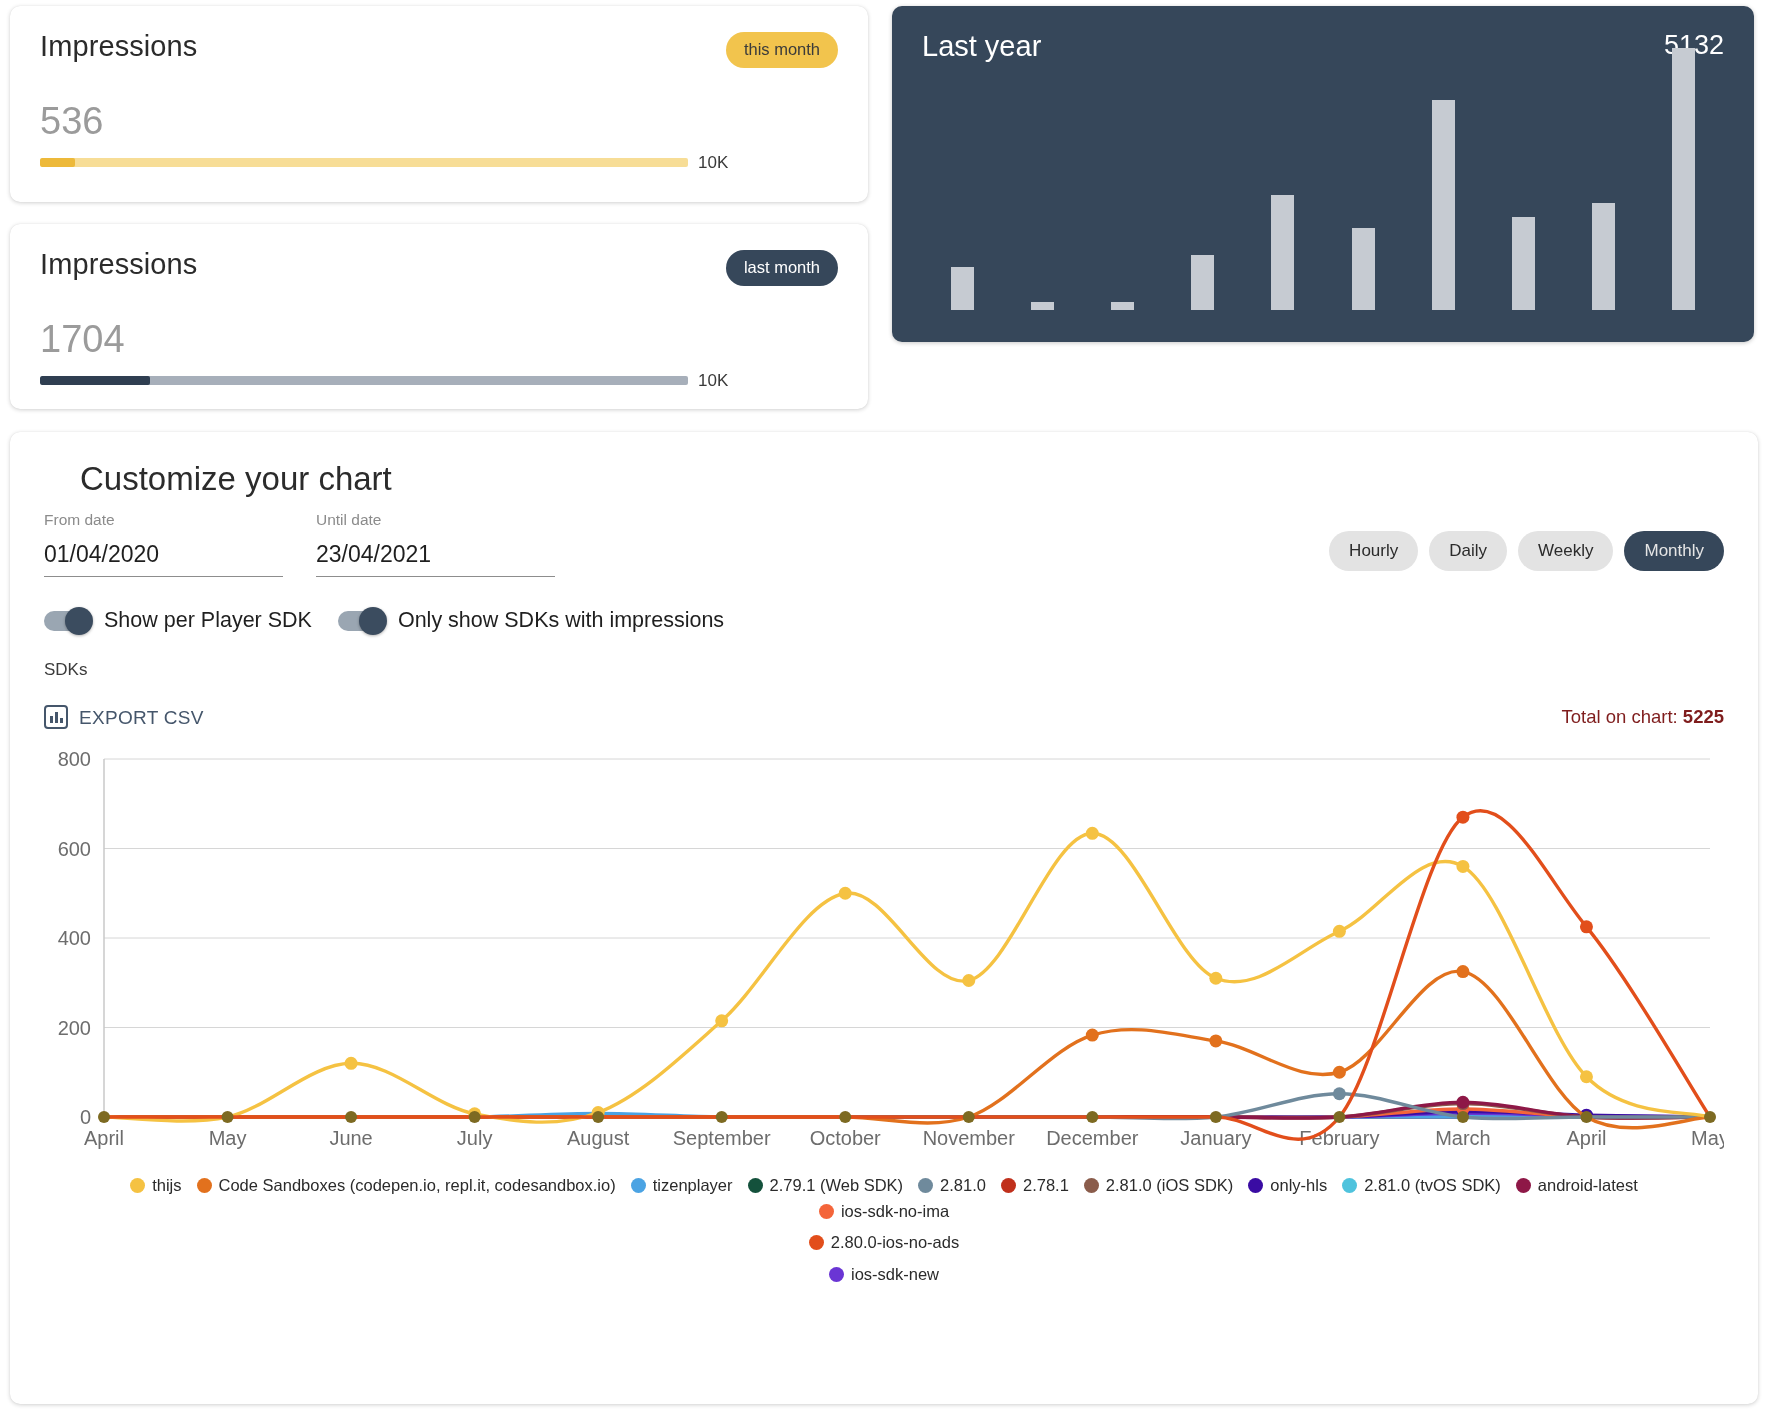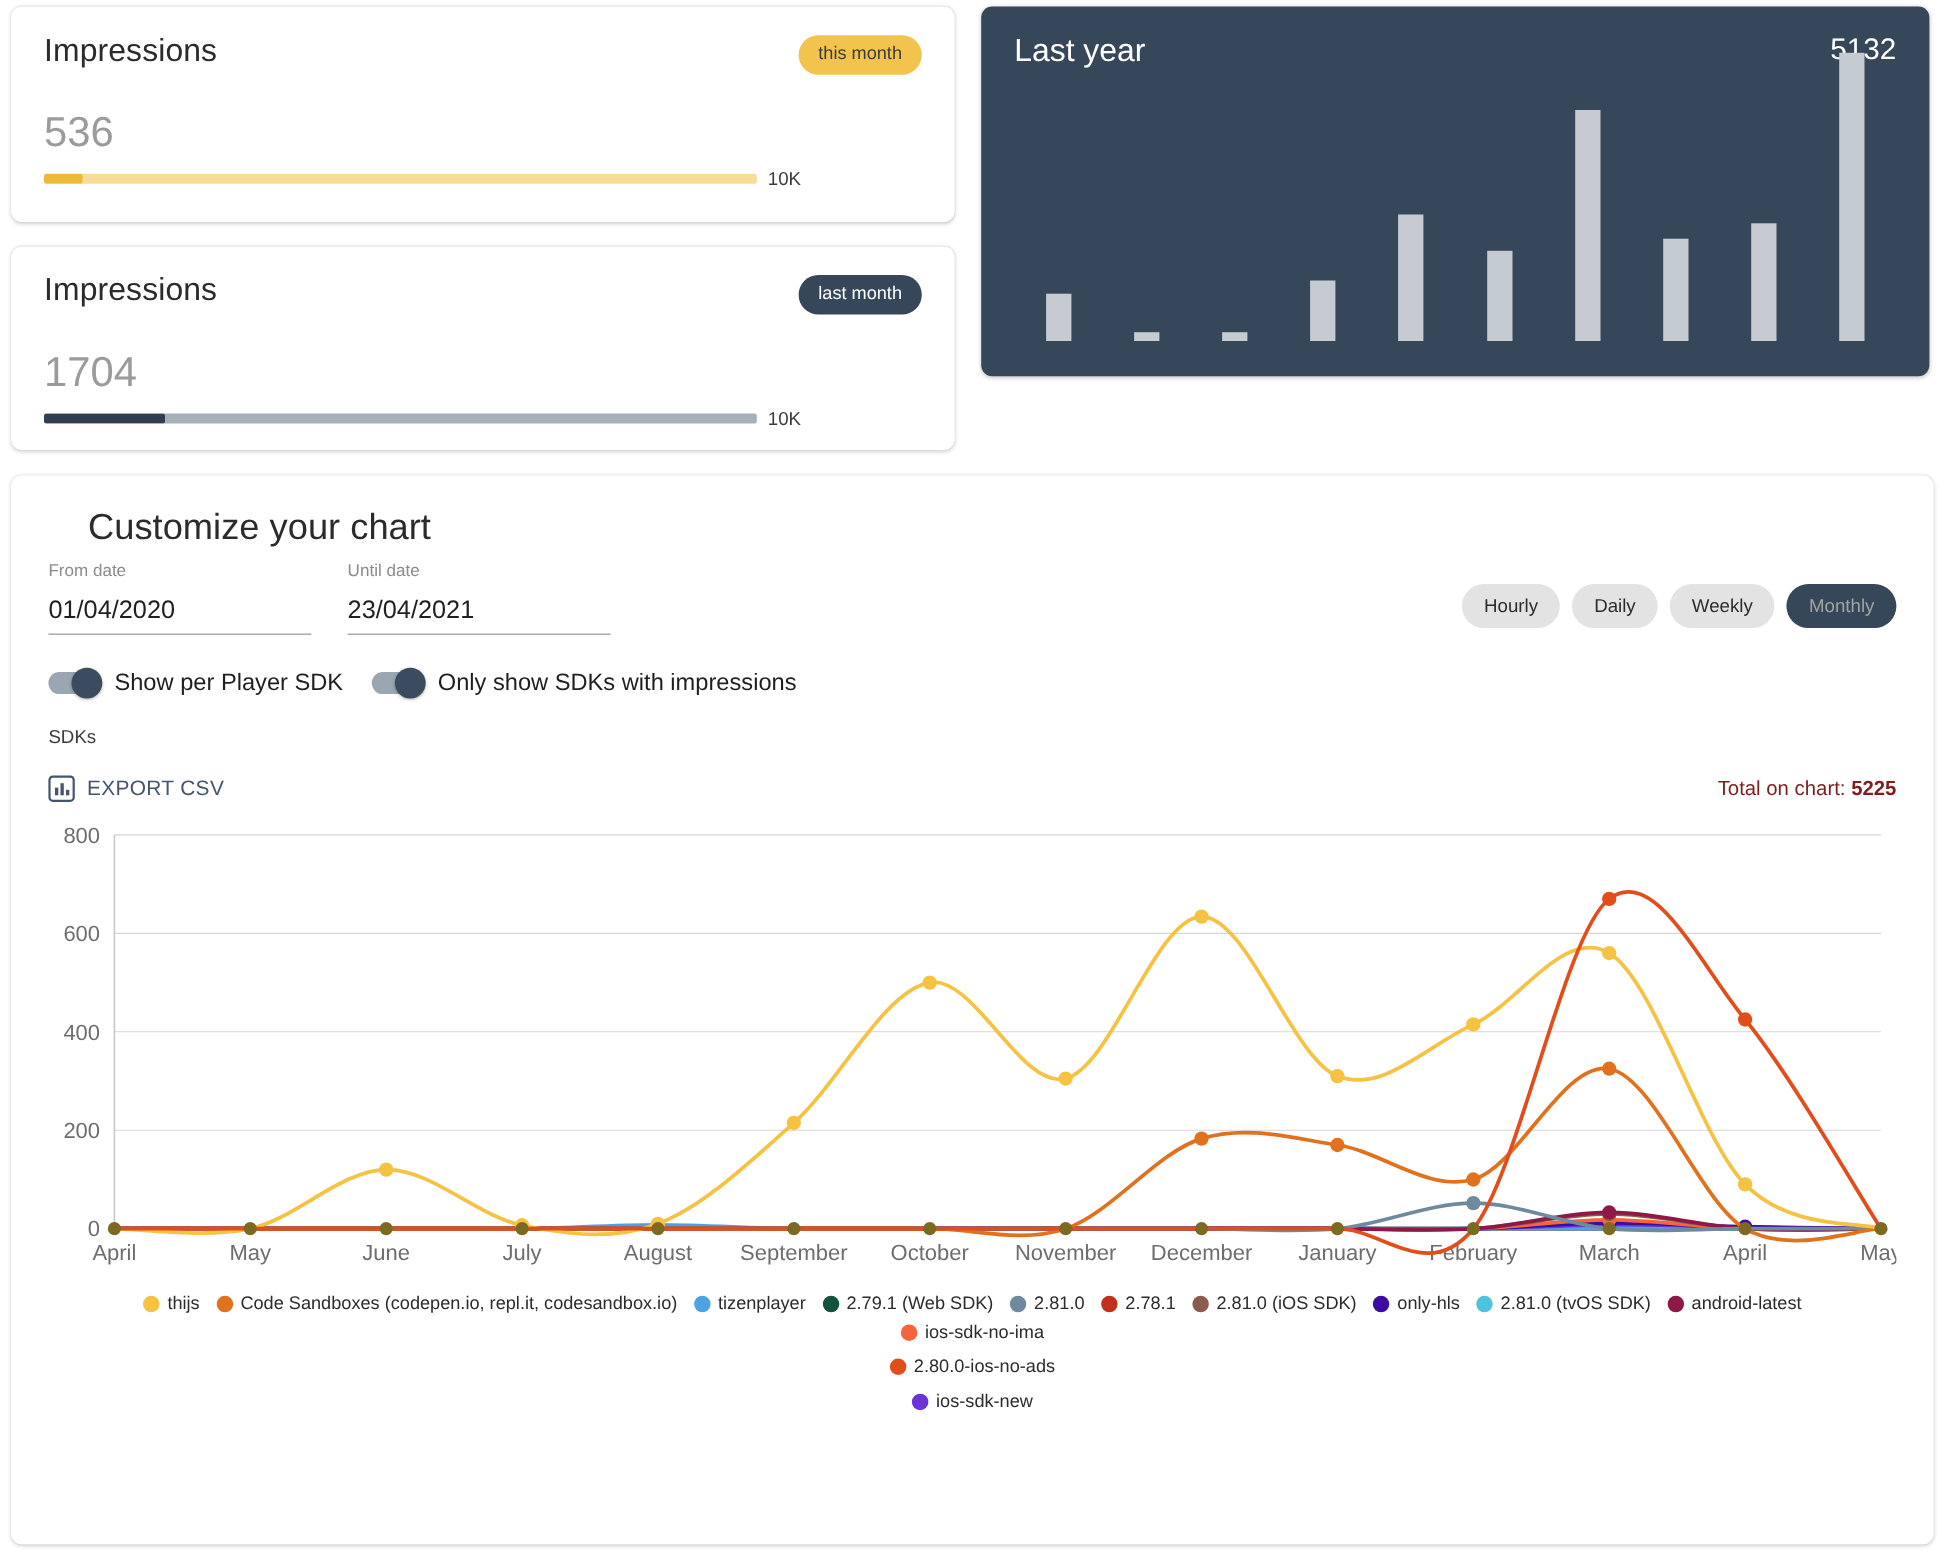--- a/index.html
+++ b/index.html
@@ -79,21 +79,21 @@
   .date-value {
     font-size: 23px; color: #1f1f1f; margin-top: 14px; padding-bottom: 9px;
     border-bottom: 1.6px solid #8d8d8d; line-height: 1.1;
   }
 
   .seg-group { display: flex; gap: 11px; margin-bottom: 6px; }
   .seg {
     background: #e3e3e3; color: #2b2b2b; border-radius: 20px;
     font-size: 17px; padding: 11px 20px 12px 20px; line-height: 1; white-space: nowrap;
   }
-  .seg.active { background: #36475a; color: #a3a3a3; }
+  .seg.active { background: #36475a; color: #e5e5e5; }
 
   .toggles { display: flex; align-items: center; gap: 26px; margin-top: 33px; }
   .toggle-wrap { display: flex; align-items: center; gap: 13px; }
   .switch {
     width: 47px; height: 20px; border-radius: 11px;
     background: #9aa6b2; position: relative;
   }
   .knob {
     position: absolute; right: -2px; top: -4px; width: 28px; height: 28px;
     border-radius: 50%; background: #3b4c5f;

